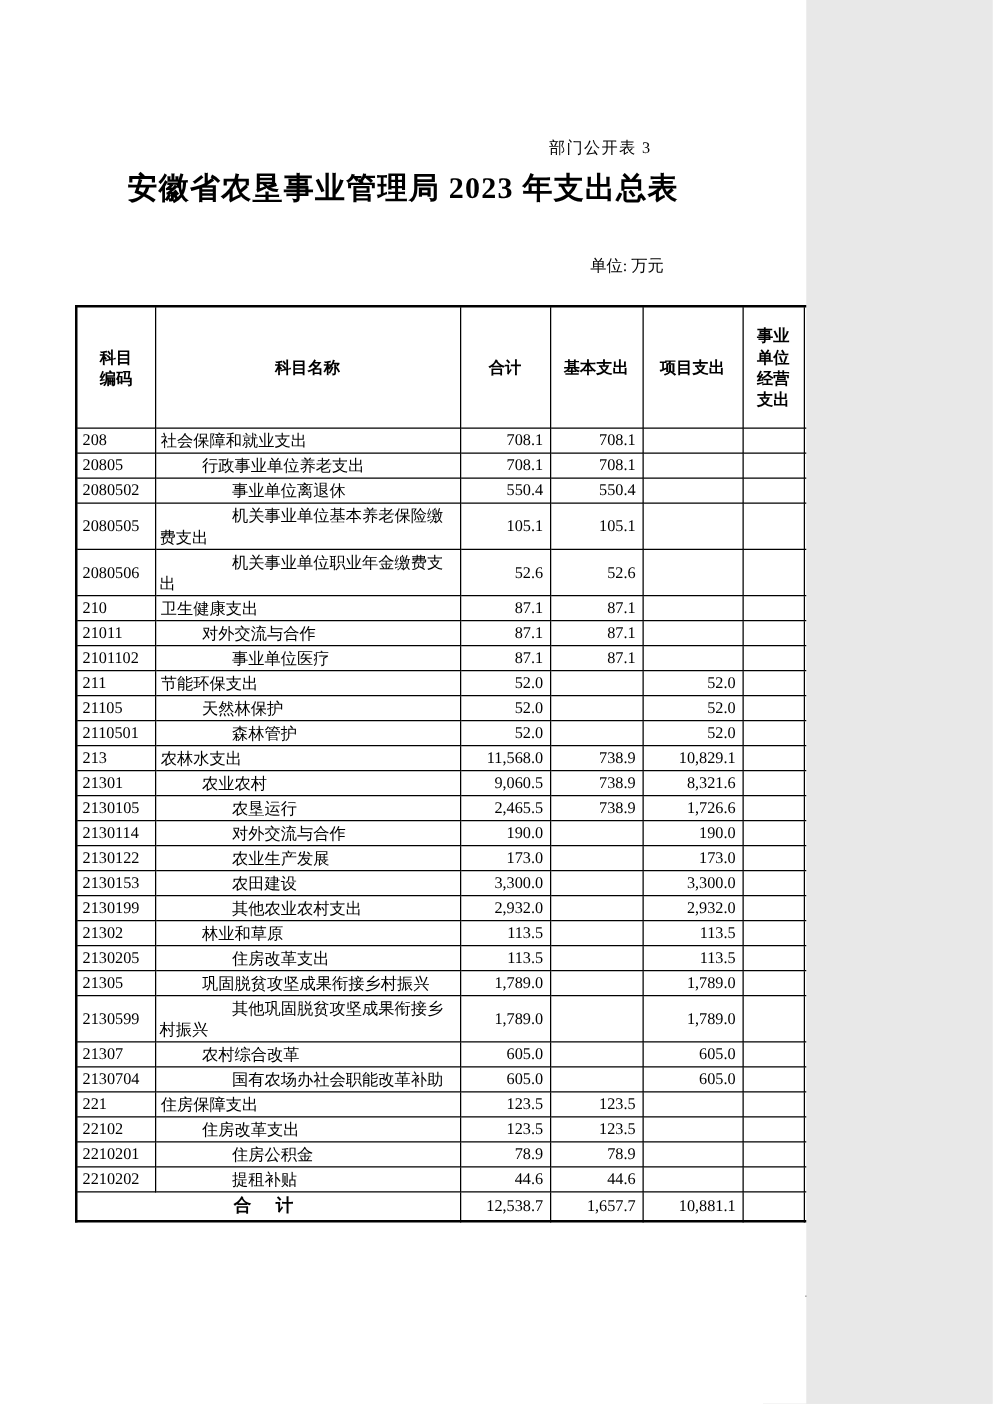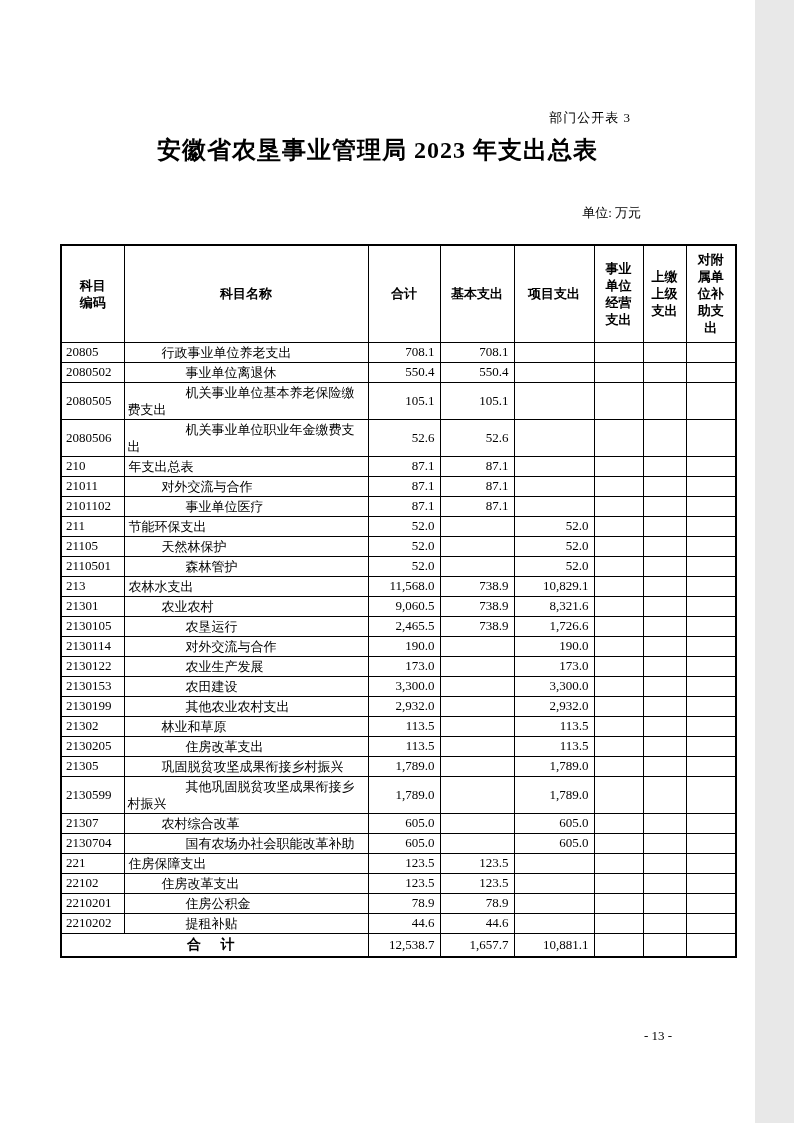--- a/index.html
+++ b/index.html
@@ -4,21 +4,21 @@
 <style>
   * { margin: 0; padding: 0; box-sizing: border-box; }
   html, body { background: #e8e8e8; }
   body {
     width: 794px;
     font-family: "Liberation Serif", "DejaVu Serif", serif;
     color: #000;
   }
   .page {
     position: relative;
-    width: 755px;
+    width: 645px;
     height: 1123px;
     background: #ffffff;
     overflow: hidden;
   }
   .doc-label {
     position: absolute;
     top: 109px;
     right: 124px;
     font-size: 13px;
     letter-spacing: 1px;
@@ -122,35 +122,47 @@
         <th><span>科目名称</span></th>
         <th><span>合计</span></th>
         <th><span>基本支出</span></th>
         <th><span>项目支出</span></th>
         <th><span class="wrap2">事业单位经营支出</span></th>
         <th><span class="wrap2">上缴上级支出</span></th>
         <th><span class="wrap2">对附属单位补助支出</span></th>
       </tr>
     </thead>
     <tbody>
-
-  <tr>
-    <td class="code">20805</td>
-    <td class="name">
-            <div class="name-p indent-1">行政事业单位养老支出</div>
+  <tr>
+    <td class="code">208</td>
+    <td class="name">
+            <div class="name-p indent-0">社会保障和就业支出</div>
           </td>
     <td class="num">708.1</td>
     <td class="num">708.1</td>
     <td class="num"></td>
     <td class="num"></td>
     <td class="num"></td>
     <td class="num"></td>
   </tr>
 
   <tr>
+    <td class="code">20805</td>
+    <td class="name">
+            <div class="name-p indent-1">行政事业单位养老支出</div>
+          </td>
+    <td class="num">708.1</td>
+    <td class="num">708.1</td>
+    <td class="num"></td>
+    <td class="num"></td>
+    <td class="num"></td>
+    <td class="num"></td>
+  </tr>
+
+  <tr>
     <td class="code">2080502</td>
     <td class="name">
             <div class="name-p indent-2">事业单位离退休</div>
           </td>
     <td class="num">550.4</td>
     <td class="num">550.4</td>
     <td class="num"></td>
     <td class="num"></td>
     <td class="num"></td>
     <td class="num"></td>
@@ -178,21 +190,21 @@
     <td class="num">52.6</td>
     <td class="num"></td>
     <td class="num"></td>
     <td class="num"></td>
     <td class="num"></td>
   </tr>
 
   <tr>
     <td class="code">210</td>
     <td class="name">
-            <div class="name-p indent-0">年支出总表</div>
+            <div class="name-p indent-0">卫生健康支出</div>
           </td>
     <td class="num">87.1</td>
     <td class="num">87.1</td>
     <td class="num"></td>
     <td class="num"></td>
     <td class="num"></td>
     <td class="num"></td>
   </tr>
 
   <tr>

